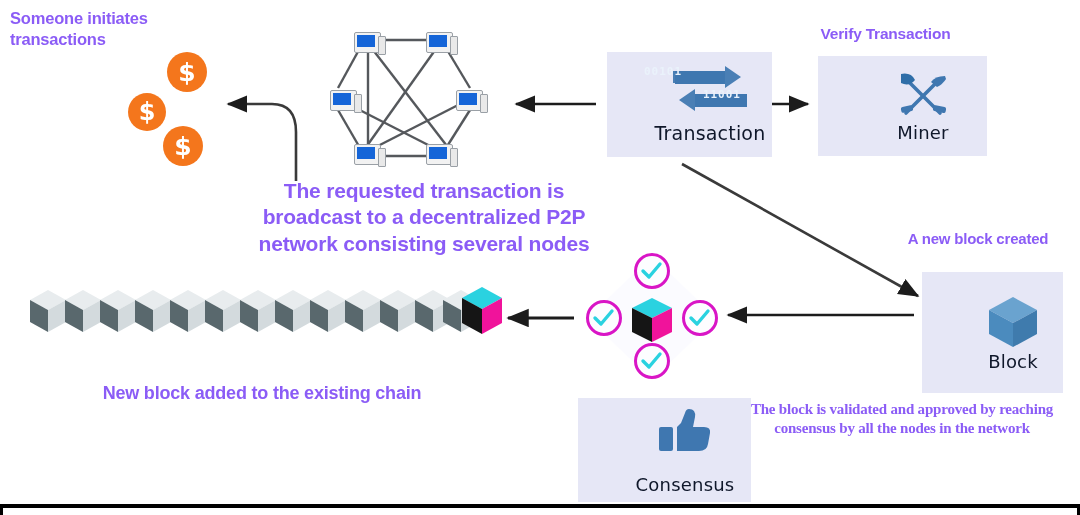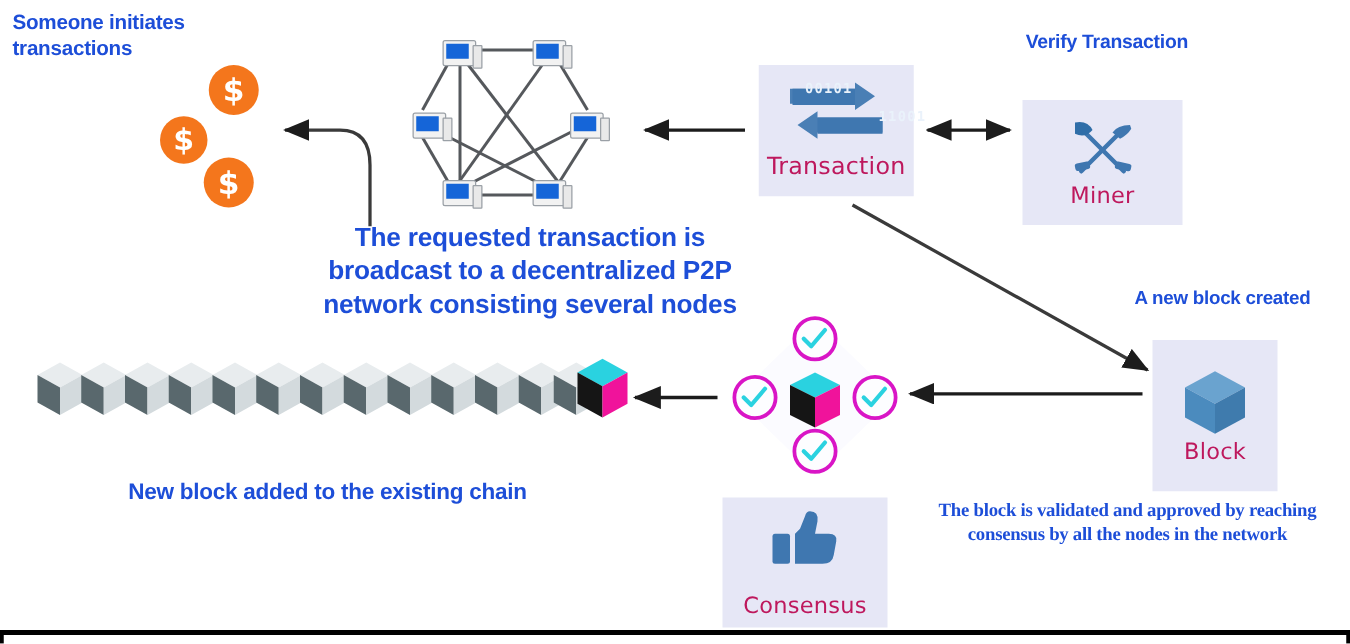--- a/index.html
+++ b/index.html
@@ -14,21 +14,21 @@
     position: relative;
     width: 1080px;
     height: 515px;
     background: #ffffff;
     overflow: hidden;
   }
   .abs { position: absolute; }
   .cap {
     position: absolute;
     font-weight: bold;
-    color: #1d4ed8;
+    color: #8b5cf6;
     text-align: center;
     line-height: 1.26;
     letter-spacing: -0.2px;
   }
   
   #title-initiates {
     left: 10px; top: 8px; width: 210px;
     font-size: 16.5px; text-align: left;
   }
   #cap-broadcast {
@@ -53,30 +53,31 @@
     font-family: Liberation Serif, serif;
   }
   
   .lav-box {
     position: absolute;
     background: #e6e7f6;
     display: flex;
     flex-direction: column;
     align-items: center;
     justify-content: center;
+    padding-left: 41px;
   }
   .lav-label {
     font-size: 18px;
-    color: #be185d;
+    color: #0f172a;
     font-family: "DejaVu Sans", sans-serif;
     letter-spacing: 0.2px;
   }
   #box-transaction { left: 607px; top: 52px; width: 124px; height: 105px; }
   #box-transaction .lav-label { font-size: 19px; margin-top: 4px; }
-  #box-miner { left: 818px; top: 56px; width: 128px; height: 100px; margin-top: 24px; }
+  #box-miner { left: 818px; top: 56px; width: 128px; height: 100px; }
   #box-block  { left: 922px; top: 272px; width: 100px; height: 121px; }
   #box-consensus { left: 578px; top: 398px; width: 132px; height: 104px; }
 
   
   .coin {
     position: absolute;
     border-radius: 50%;
     background: #f4761c;
     color: #ffffff;
     font-weight: bold;

